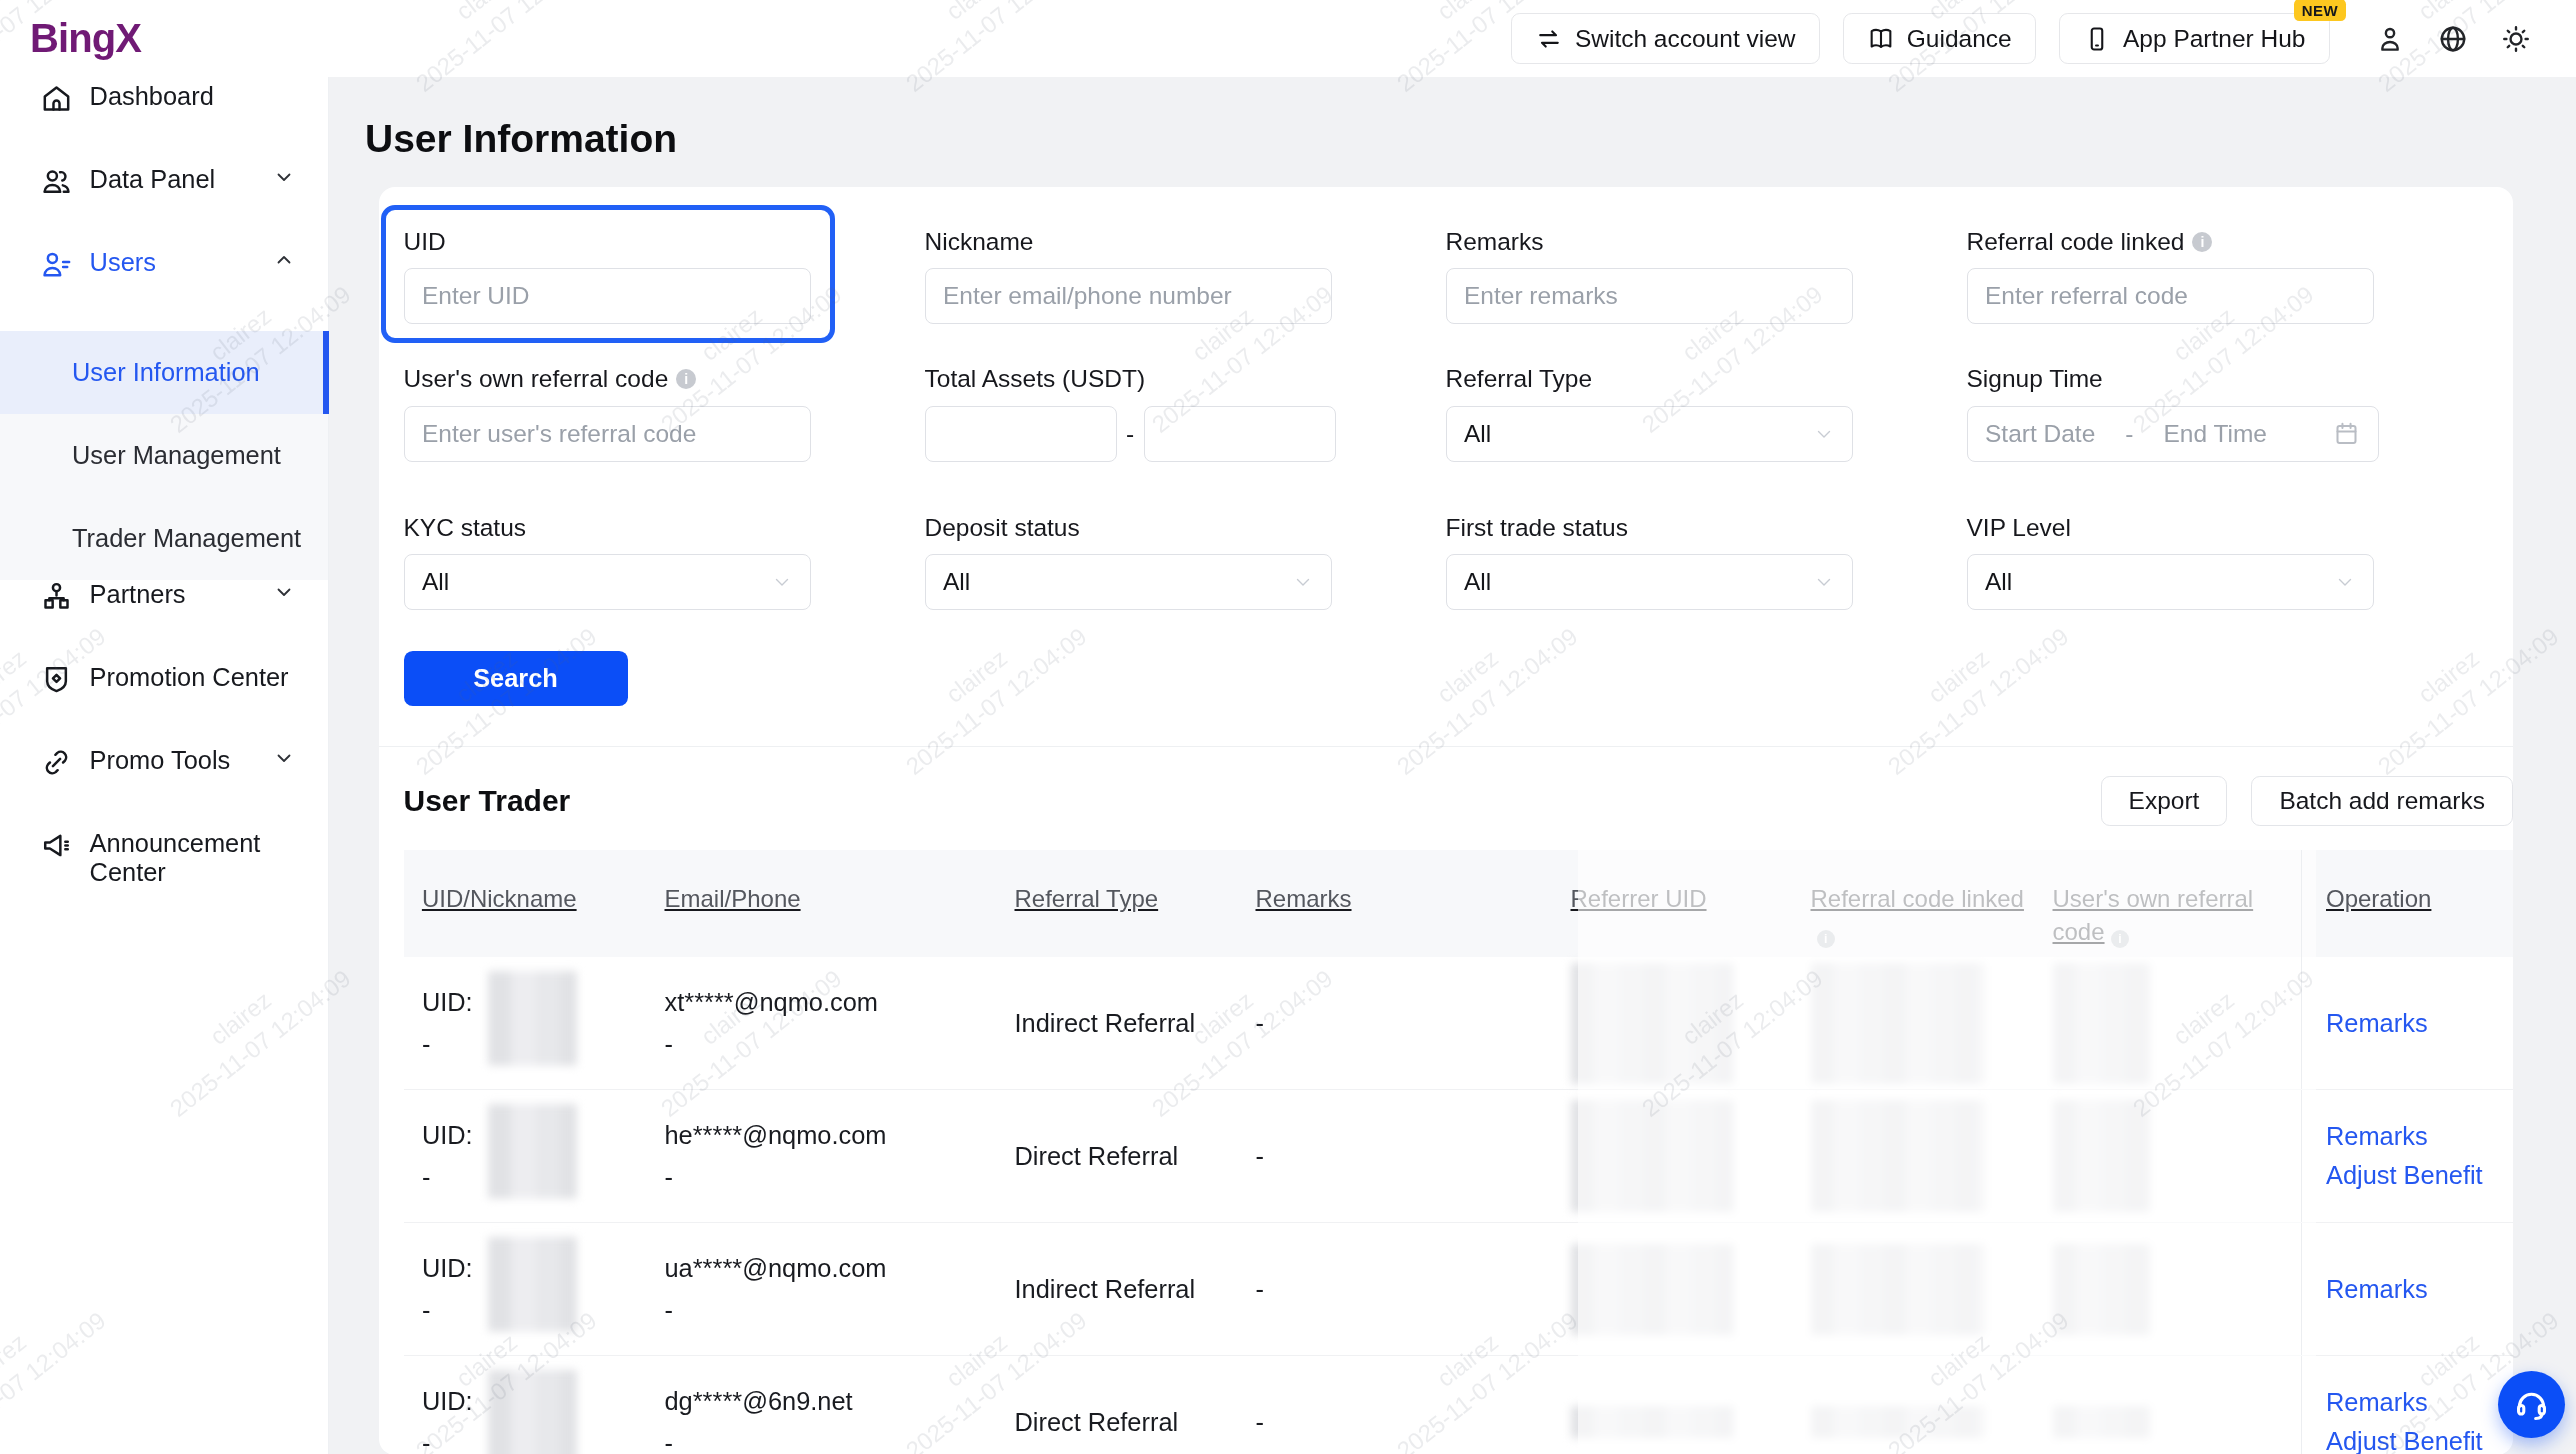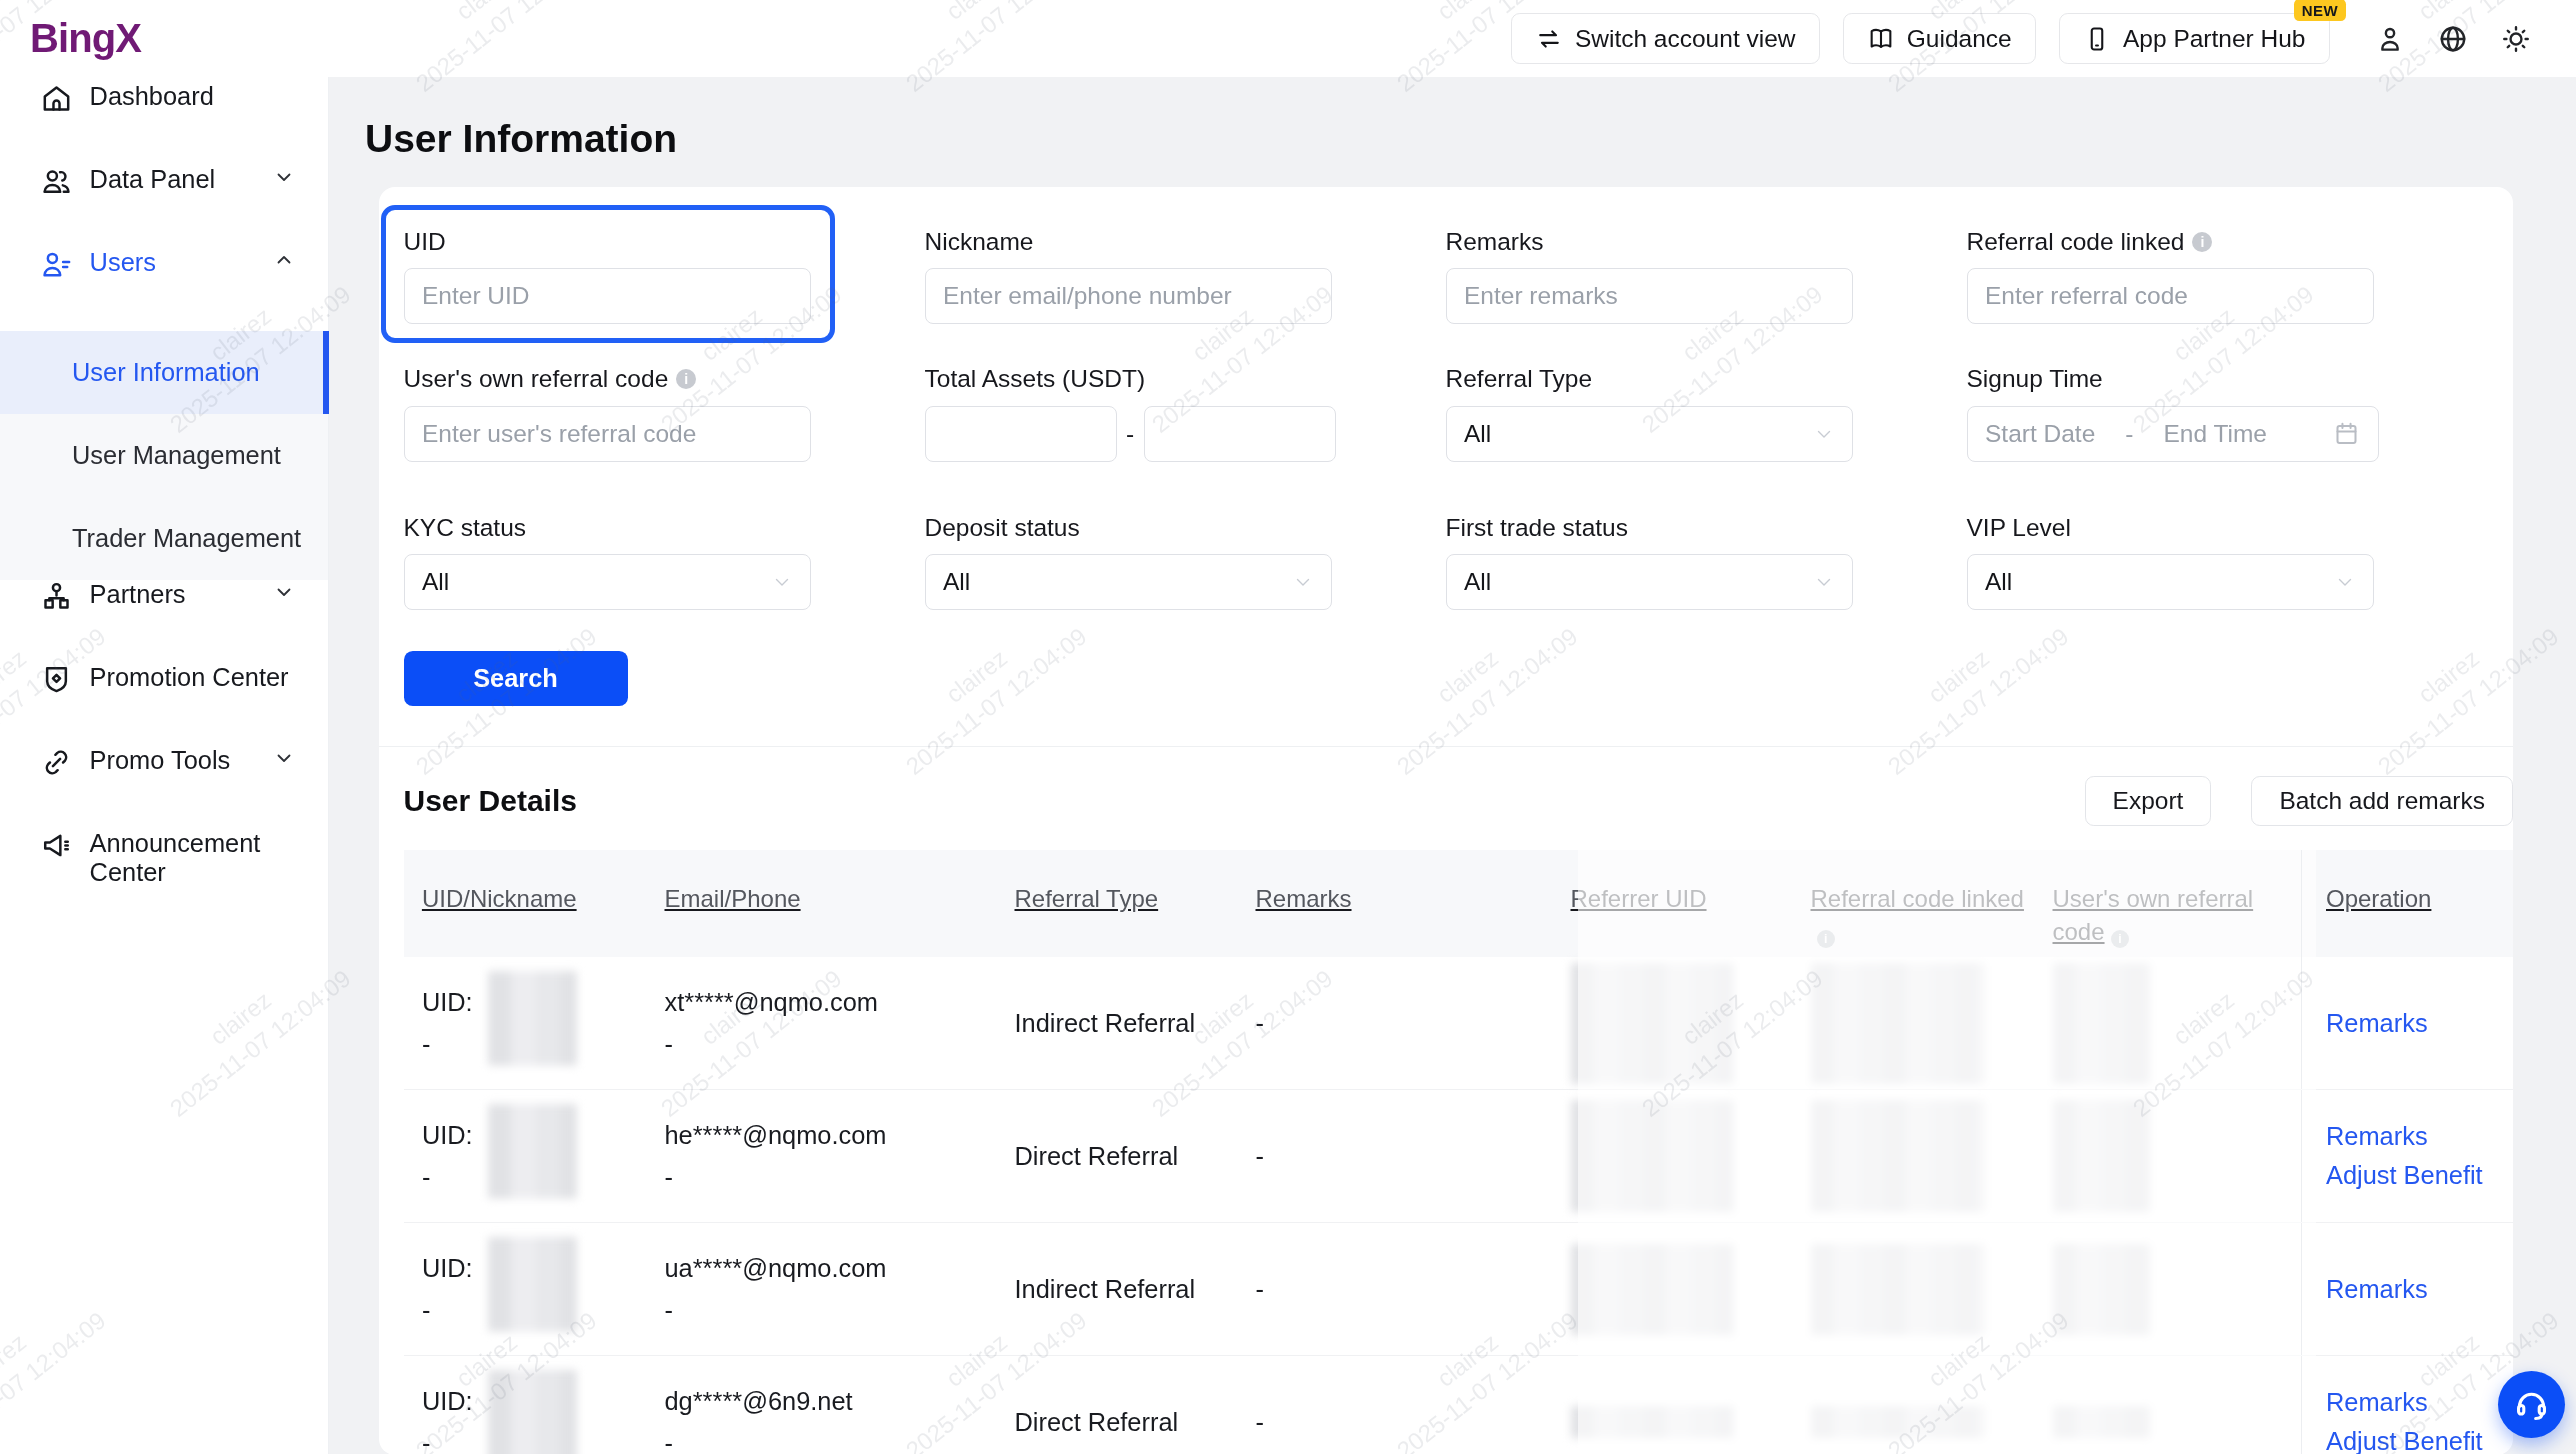--- a/index.html
+++ b/index.html
@@ -58,21 +58,21 @@
   .daterange .cal { margin-left:auto; color:#b9bdc4; }
   .daterange .cal svg { width:27px; height:27px; }
   .field.highlight::before { content:''; position:absolute; inset:-22px -24.5px -18.4px -23px; border:5.3px solid #2160f6; border-radius:14px; pointer-events:none; }
 
   .search-btn { margin:41px 0 0 24.5px; width:224px; height:55px; background:#0b4ef7; color:#fff; font-size:25.4px; font-weight:700; border:none; border-radius:8.8px; cursor:pointer; }
 
   .card-divider { margin-top:40px; height:0.9px; background:#eef0f2; }
 
   .details-bar { display:flex; align-items:center; margin:29px 0 24px 24.5px; }
   .details-title { font-size:30px; font-weight:700; color:#0d0e11; }
-  .details-actions { margin-left:auto; display:flex; gap:40px;align-items:center; }
+  .details-actions { margin-left:auto; display:flex; gap:24px;align-items:center; }
   .ghost-btn { height:50px; border:0.9px solid #e3e5e9; background:#fff; border-radius:8.8px; font-size:24.5px; color:#17181d; padding:0 27px; cursor:pointer; white-space:nowrap; }
 
   
   .table-wrap { position:relative; margin-left:24.5px; width:2109px; }
   .tgrid { display:grid; grid-template-columns:261px 350px 241px 315px 240px 242px 248px 1fr; }
   .t-head { background:#f7f8fa; min-height:107px; align-items:start;text-decoration:underline; }
   .th { font-size:24px; color:#54575e; padding:32px 23px 0 0; line-height:33px; }
   .th.first { padding-left:18.4px; }
   .th .info-dot { width:18.4px; height:18.4px; font-size:12.3px; background:#c9ccd2; margin-left:6.1px; vertical-align:-2.6px; display:inline-flex; }
   .th.op, .td.op { border-left:0.9px solid #eceef1; align-self:stretch; padding-left:24.5px; position:relative; z-index:3; }
@@ -396,21 +396,21 @@
                 <path d="M6.5 9.5 12 15l5.5-5.5"></path>
               </svg>
             </span>
           </div>
         </div>
       </div>
     </div>
   <button class="search-btn">Search</button>
   <div class="card-divider"></div>
   <div class="details-bar">
-    <div class="details-title">User Details</div>
+    <div class="details-title">User Trader</div>
     <div class="details-actions">
       <button class="ghost-btn">Export</button>
       <button class="ghost-btn">Batch add remarks</button>
     </div>
   </div>
   <div class="table-wrap" id="tableWrap">
       <div class="tgrid t-head">
         <div class="th first"><span>UID/Nickname</span></div>
         <div class="th"><span>Email/Phone</span></div>
         <div class="th"><span>Referral Type</span></div>

